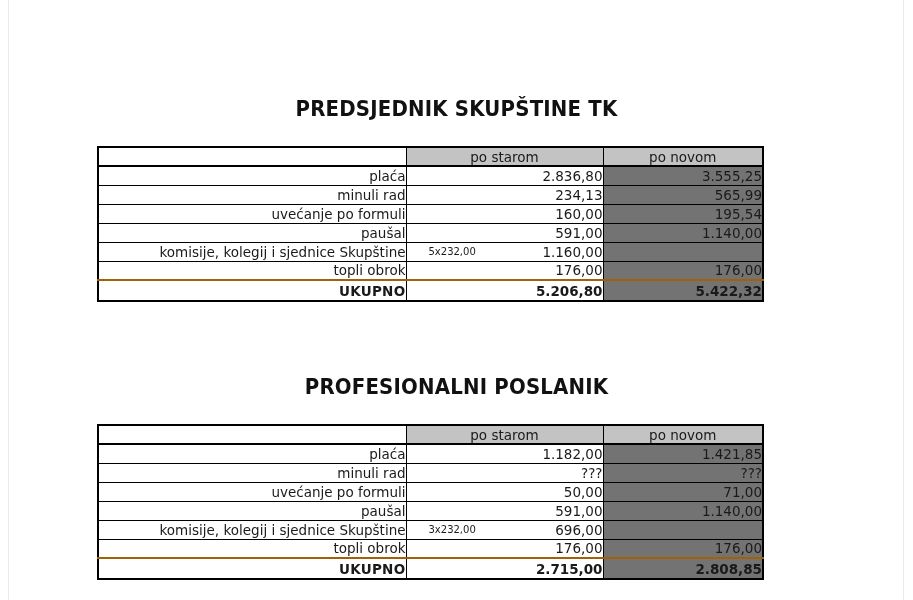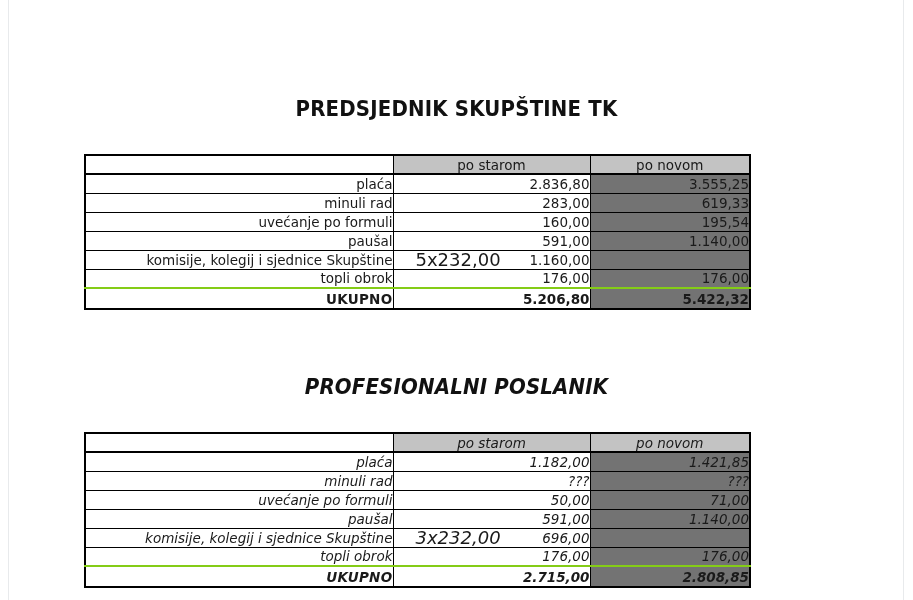--- a/index.html
+++ b/index.html
@@ -30,41 +30,40 @@
   .sheet {
     position: absolute;
     left: 0;
     top: 0;
     width: 846px;
     height: 600px;
   }
 
   .block { position: absolute; left: 0; width: 913px; }
   .block-1 { top: 96px; }
-  .block-2 { top: 374px; font-style: italic; }
+  .block-2 { top: 374px; }
 
   .doc-title {
     text-align: center;
     font-family: "DejaVu Sans", sans-serif;
     font-weight: bold;
     font-size: 21px;
     line-height: 26px;
     letter-spacing: 0.2px;
     transform: scaleX(0.94);
     transform-origin: center center;
     color: #111111;
     white-space: nowrap;
   }
 
   .table-wrap {
     position: absolute;
-    left: 84px;
+    left: 97px;
     top: 50px;
     width: 665px;
-    margin-top: 8px;
   }
 
   table.pay-table {
     border-collapse: collapse;
     table-layout: fixed;
     width: 665px;
     font-size: 13.5px;
     color: #1a1a1a;
   }
 
@@ -118,28 +117,28 @@
     height: 21px;
   }
 
   .sub-note {
     position: absolute;
     left: 22px;
     top: 0;
     bottom: 0;
     display: flex;
     align-items: center;
-    font-size: 18px;
+    font-size: 10px;
     color: #1a1a1a;
     white-space: nowrap;
   }
 
   tr.total-row td {
     font-weight: bold;
-    border-top: 2px solid #84cc16;
+    border-top: 2px solid #a16207;
     height: 21px;
   }
   tr.total-row td.cell-label { letter-spacing: 0.3px; }
 
   tr.header-row td { border-bottom: 2px solid #000000; }
 </style>
 </head>
 <body>
 
 <div class="sheet">
@@ -162,22 +161,22 @@
               <td class="hdr">po starom</td>
               <td class="hdr">po novom</td>
             </tr>
             <tr class="">
               <td class="cell-label">plaća</td>
               <td class="cell-old"><span>2.836,80</span></td>
               <td class="cell-new">3.555,25</td>
             </tr>
             <tr class="">
               <td class="cell-label">minuli rad</td>
-              <td class="cell-old"><span>283,00</span></td>
-              <td class="cell-new">619,33</td>
+              <td class="cell-old"><span>234,13</span></td>
+              <td class="cell-new">565,99</td>
             </tr>
             <tr class="">
               <td class="cell-label">uvećanje po formuli</td>
               <td class="cell-old"><span>160,00</span></td>
               <td class="cell-new">195,54</td>
             </tr>
             <tr class="">
               <td class="cell-label">paušal</td>
               <td class="cell-old"><span>591,00</span></td>
               <td class="cell-new">1.140,00</td>

